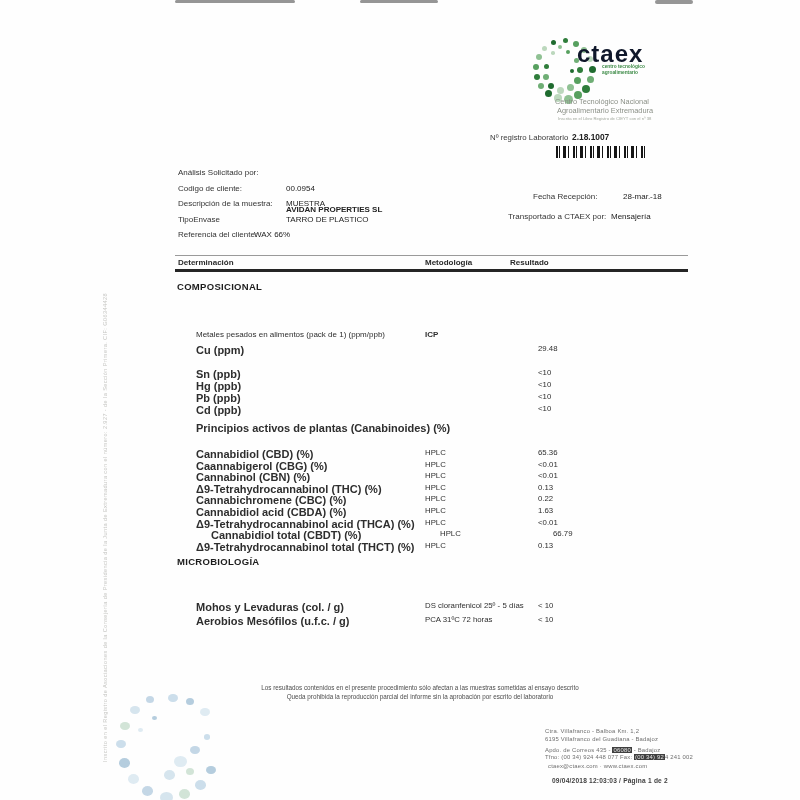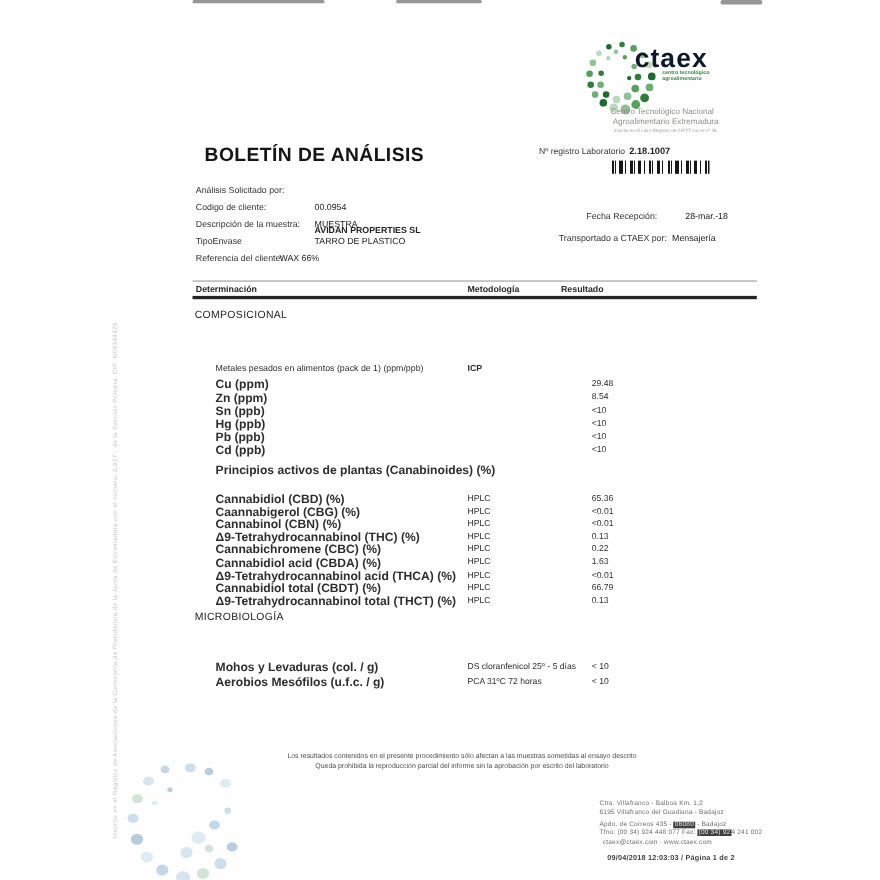--- a/index.html
+++ b/index.html
@@ -39,21 +39,21 @@
   .client-row.r4 .val{left:76px;}
 
   .rinfo-lbl{font-size:8px;color:#333;}
   .rinfo-val{font-size:8px;color:#222;}
 
   
   .rule-thin{position:absolute;left:175px;top:255px;width:513px;height:1px;background:#9a9a9a;}
   .rule-thick{position:absolute;left:175px;top:269px;width:513px;height:3px;background:#252525;}
   .colhead{font-size:8px;font-weight:bold;color:#2a2a2a;top:258px;}
   #analysis{position:absolute;left:175px;top:278px;width:520px;height:300px;}
-  .section-name{position:absolute;left:2px;font-size:9.5px;font-weight:normal;color:#1d1d1d;letter-spacing:.3px;white-space:nowrap;}
+  .section-name{position:absolute;left:2px;font-size:9.5px;font-weight:bold;color:#1d1d1d;letter-spacing:.3px;white-space:nowrap;}
   .group-head{position:absolute;left:21px;font-size:8px;color:#2e2e2e;white-space:nowrap;}
   .group-head.bold{font-weight:bold;font-size:11px;}
   .group-method{position:absolute;left:250px;font-size:8px;color:#2e2e2e;font-weight:bold;}
   .arow{position:absolute;left:21px;height:11px;width:495px;}
   .arow .det{position:absolute;left:0;font-size:11px;color:#2e2e2e;white-space:nowrap;font-weight:bold;}
   .arow .met{position:absolute;left:229px;font-size:7.8px;color:#2e2e2e;white-space:nowrap;}
   .arow .res{position:absolute;left:342px;font-size:7.8px;color:#2e2e2e;white-space:nowrap;}
 
   
   .disc{left:170px;top:684px;width:500px;text-align:center;font-size:6.3px;color:#4c4c4c;white-space:normal;line-height:1.35;}
@@ -110,21 +110,20 @@
       <div class="dot" style="left: 21px; top: 15px; width: 3.6px; height: 3.6px; background: rgb(188, 216, 189);"></div>
       <div class="dot" style="left: 40px; top: 33px; width: 4.4px; height: 4.4px; background: rgb(31, 107, 47);"></div>
     </div>
   <div class="t brand" id="brand-word" style="color: #0f172a;">ctaex</div>
   <div class="t tagline" id="brand-tag" style="color: rgb(60, 138, 70);">centro tecnológico
 agroalimentario</div>
   <div class="t org1">Centro Tecnológico Nacional</div>
   <div class="t org2">Agroalimentario Extremadura</div>
   <div class="t org3">Inscrita en el Libro Registro de CIEYT con el nº 38</div>
 
-  <div class="t title">BOLETÍN DE ANÁLISIS</div>
   <div class="t reg-label">Nº registro Laboratorio</div>
   <div class="t reg-value">2.18.1007</div>
   <div class="barcode"></div>
 
   <div id="client-rows" style="position:absolute;left:178px;top:168px;width:340px;height:80px;">
       <div class="client-row r0" style="top: 0px;">
         <span class="lbl">Análisis Solicitado por:</span>
         <span class="val">AVIDAN PROPERTIES SL</span>
       </div>
       <div class="client-row r1" style="top: 15.6px;">
@@ -158,25 +157,20 @@
 
   <div id="analysis">
       <div class="section-name" style="top: 3px;">COMPOSICIONAL</div>
       <div class="group-head" style="top: 52px;">Metales pesados en alimentos (pack de 1) (ppm/ppb)</div>
       <div class="group-method" style="top: 52px;">ICP</div>
       <div class="arow" style="top: 66px;">
         <span class="det">Cu (ppm)</span>
         <span class="met"></span>
         <span class="res">29.48</span>
       </div>
-      <div class="arow" style="top: 78px;">
-        <span class="det">Zn (ppm)</span>
-        <span class="met"></span>
-        <span class="res">8.54</span>
-      </div>
       <div class="arow" style="top: 90px;">
         <span class="det">Sn (ppb)</span>
         <span class="met"></span>
         <span class="res">&lt;10</span>
       </div>
       <div class="arow" style="top: 102px;">
         <span class="det">Hg (ppb)</span>
         <span class="met"></span>
         <span class="res">&lt;10</span>
       </div>
@@ -219,21 +213,21 @@
       <div class="arow" style="top: 228px;">
         <span class="det">Cannabidiol acid (CBDA) (%)</span>
         <span class="met">HPLC</span>
         <span class="res">1.63</span>
       </div>
       <div class="arow" style="top: 239.6px;">
         <span class="det">Δ9-Tetrahydrocannabinol acid (THCA) (%)</span>
         <span class="met">HPLC</span>
         <span class="res">&lt;0.01</span>
       </div>
-      <div class="arow" style="top: 251.2px;">
+      <div class="arow" style="top: 251.2px; margin-left: 15px;">
         <span class="det">Cannabidiol  total (CBDT) (%)</span>
         <span class="met">HPLC</span>
         <span class="res">66.79</span>
       </div>
       <div class="arow" style="top: 262.8px;">
         <span class="det">Δ9-Tetrahydrocannabinol total (THCT) (%)</span>
         <span class="met">HPLC</span>
         <span class="res">0.13</span>
       </div>
       <div class="section-name" style="top: 278px;">MICROBIOLOGÍA</div>

